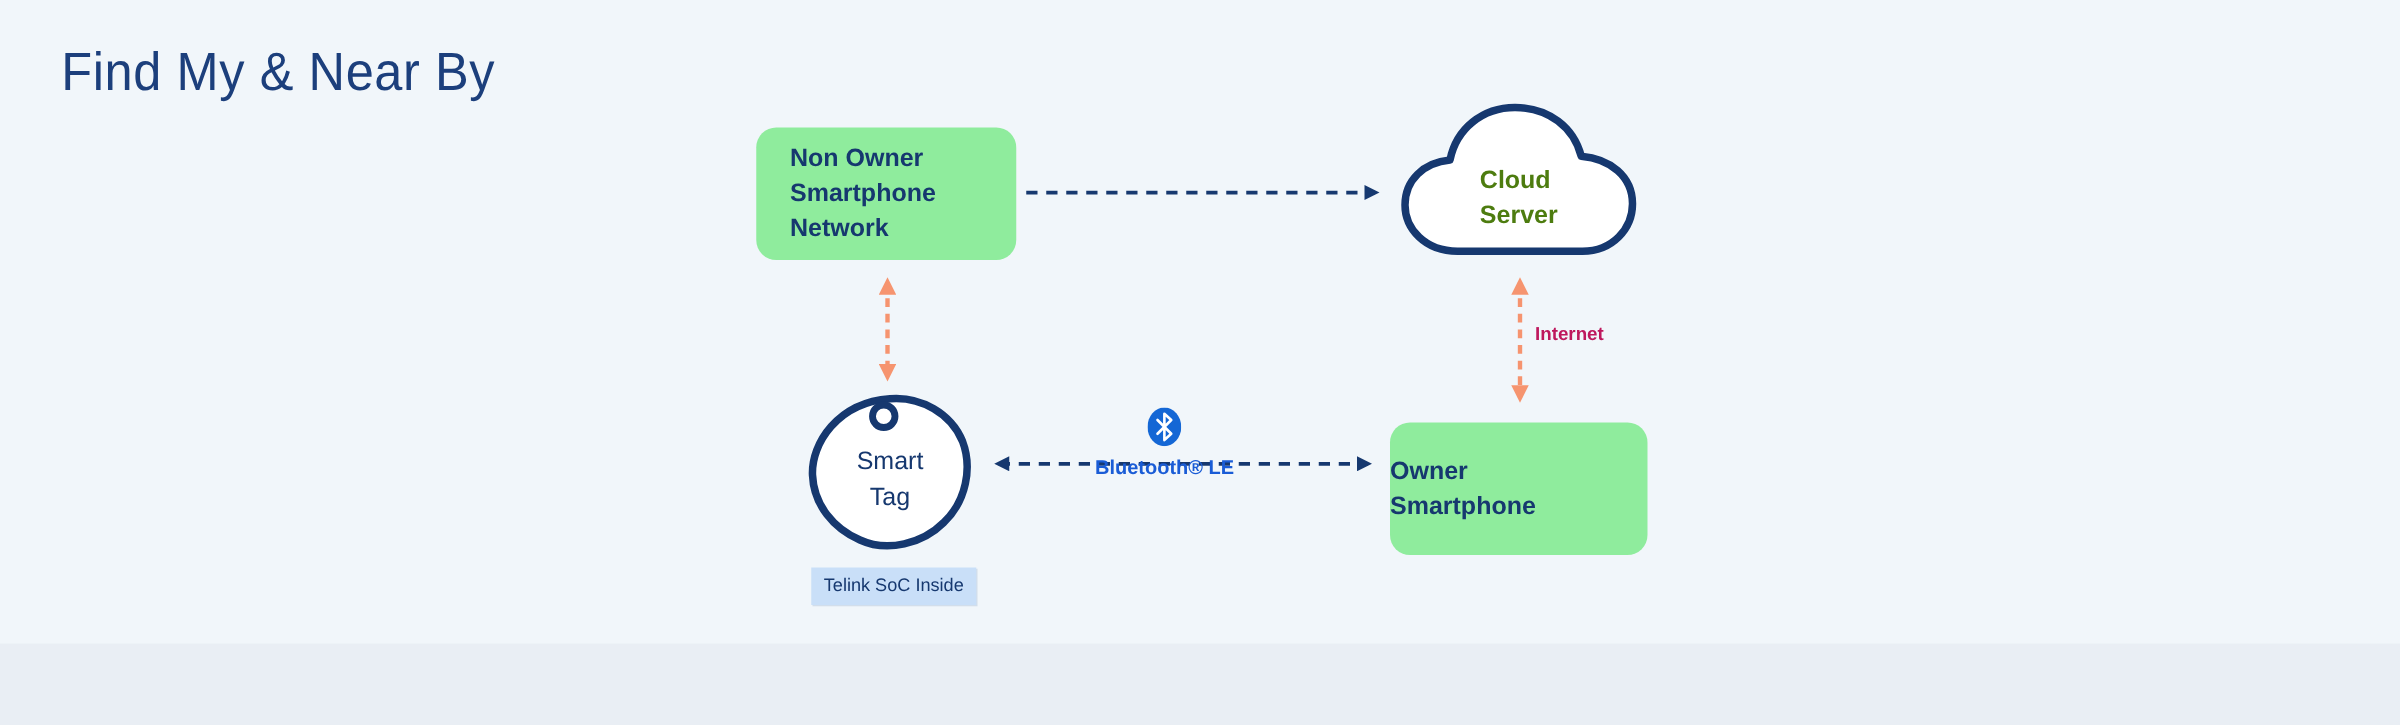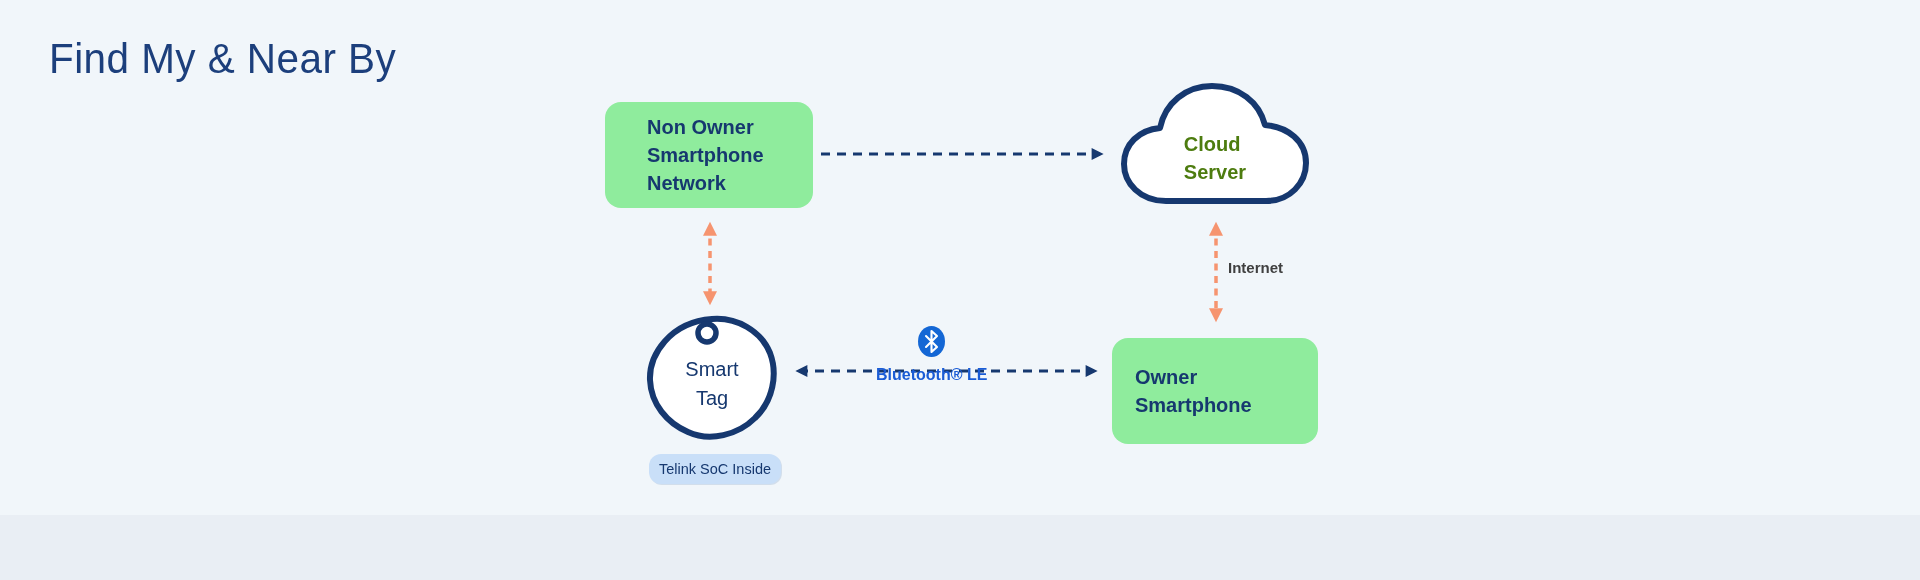--- a/index.html
+++ b/index.html
@@ -28,55 +28,55 @@
     background:#8FEC9D;
     border-radius:16px;
     display:flex;align-items:center;
     box-sizing:border-box;
   }
   .node-box .label{
     color:#16386F;font-weight:bold;
     font-size:20px;line-height:28px;
     white-space:pre-line;
   }
-  .box-non-owner{left:605px;top:102px;width:208px;height:106px;padding-left:42px;}
-  .box-owner{left:1112px;top:338px;width:206px;height:106px;padding-left:23px;}
+  .box-non-owner{left:605px;top:102px;width:208px;height:106px;padding-left:27px;}
+  .box-owner{left:1112px;top:338px;width:206px;height:106px;}
   .cloud-node{position:absolute;left:1116px;top:75px;width:198px;height:140px;}
   .cloud-node svg{position:absolute;left:0;top:0;}
   .cloud-label{
     position:absolute;left:0;top:26px;width:100%;height:114px;
     display:flex;align-items:center;justify-content:center;text-align:left;
     color:#4d7c0f;font-weight:bold;font-size:20px;line-height:28px;white-space:pre-line;
   }
   .tag-node{position:absolute;left:642px;top:312px;width:140px;height:134px;}
   .tag-node svg{position:absolute;left:0;top:0;}
   .tag-label{
     position:absolute;left:0;top:10px;width:100%;height:124px;
     display:flex;align-items:center;justify-content:center;text-align:center;
     color:#16386F;font-weight:normal;font-size:20px;line-height:29px;white-space:pre-line;
   }
   .telink-badge{
     position:absolute;left:649px;top:454px;height:30px;
     display:inline-flex;align-items:center;
-    padding:0 10px;border-radius:12px;
+    padding:0 10px;border-radius:0;
     background:#C9DFF8;
     color:#16386F;font-size:14.5px;font-weight:500;
     box-shadow:1px 1px 0 rgba(120,150,190,.25);
     white-space:nowrap;
   }
   .bt-group{
     position:absolute;left:876px;top:326px;
     display:flex;align-items:center;gap:9px;flex-direction:column;
   }
   .bt-label{
     color:#1A5CD6;font-size:16px;font-weight:bold;white-space:nowrap;
   }
   .internet-label{
     position:absolute;left:1228px;top:259px;
-    color:#404040;font-size:15px;font-weight:bold;white-space:nowrap;
+    color:#be185d;font-size:15px;font-weight:bold;white-space:nowrap;
   }
 </style>
 </head>
 <body>
 
 <div class="canvas">
 
   <h1 class="page-title">Find My &amp; Near By</h1>
 
   <svg class="connectors" viewBox="0 0 1920 580">

